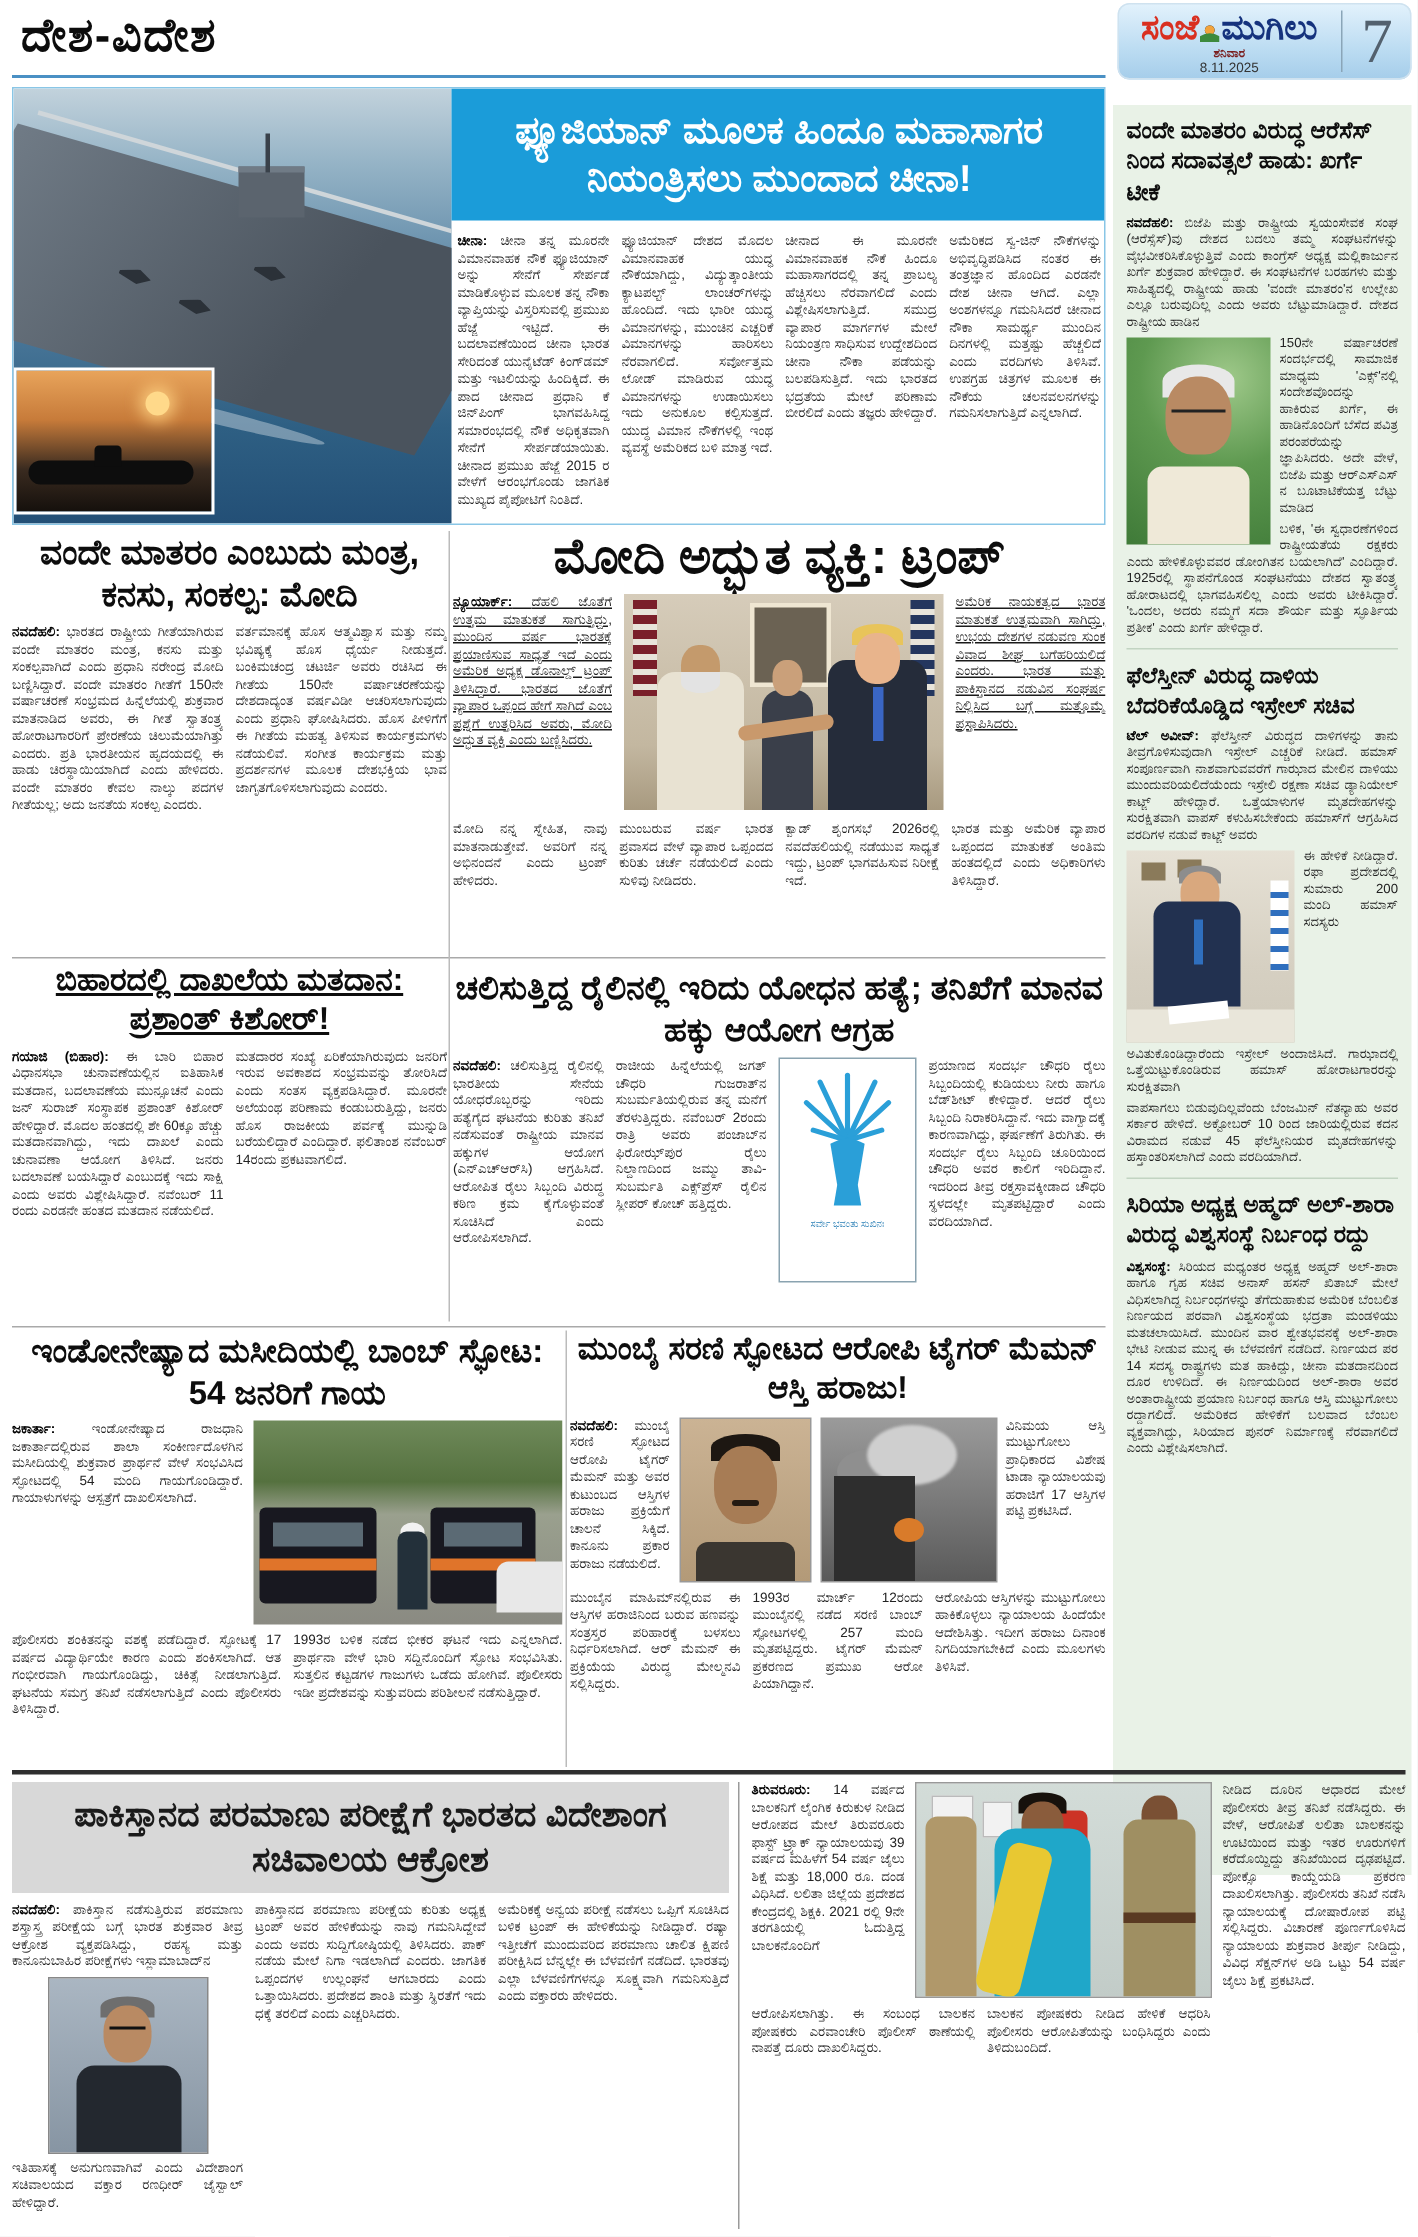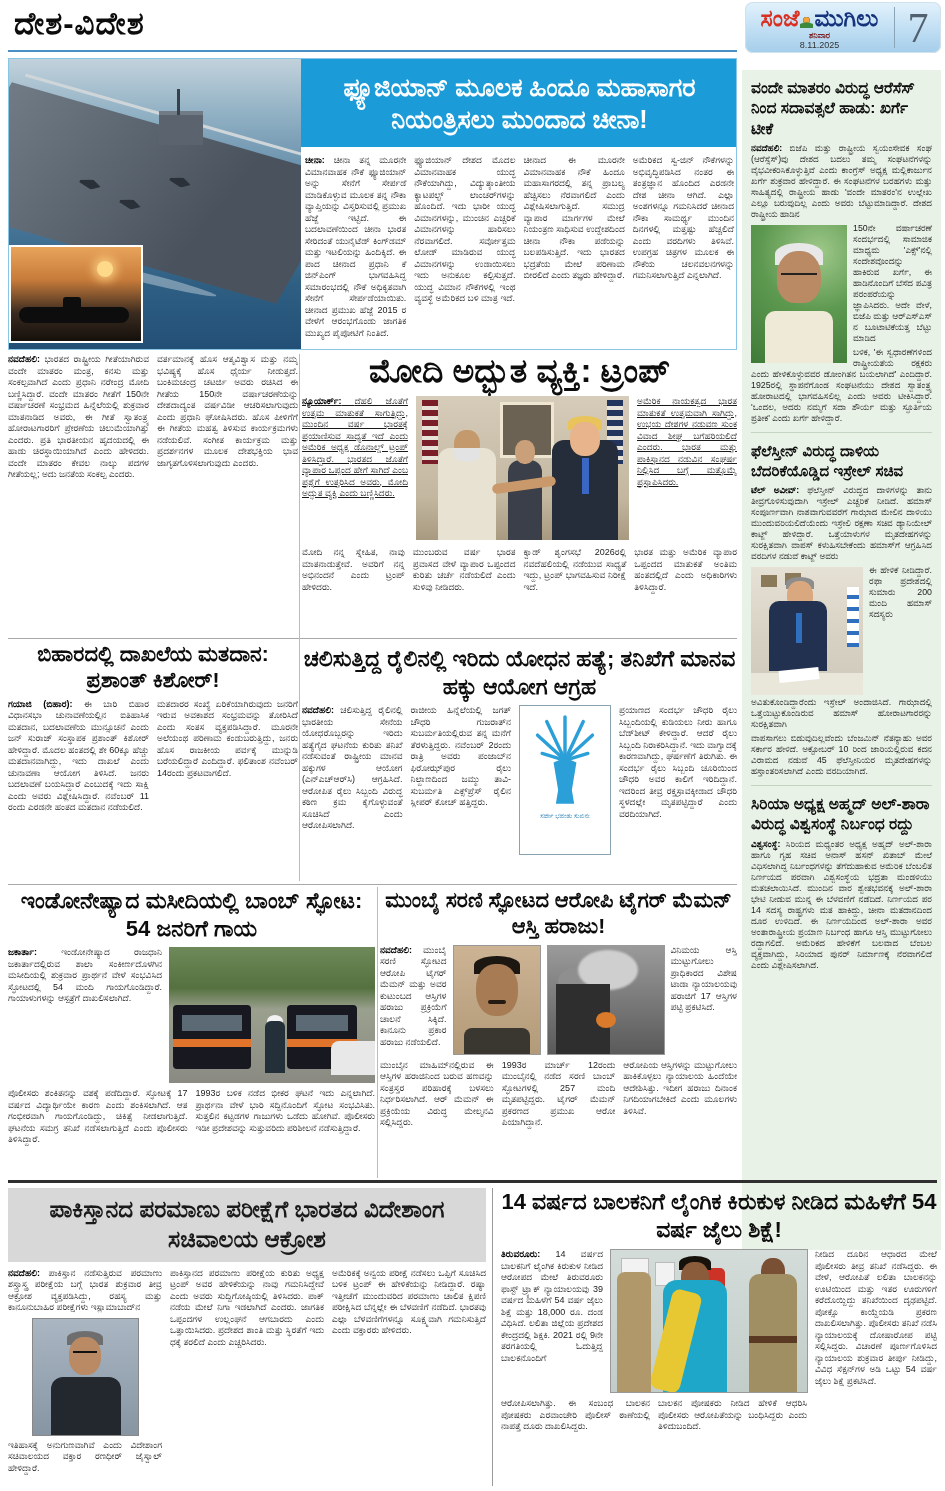--- a/index.html
+++ b/index.html
@@ -74,21 +74,21 @@
   .is-hair{position:absolute;left:35px;top:10px;width:28px;height:12px;background:#8d8d8d;border-radius:50% 50% 0 0;}
   .is-tie{position:absolute;left:45px;top:46px;width:6px;height:30px;background:#2f6fbe;}
   .is-desk{position:absolute;left:0;bottom:0;width:112px;height:22px;background:#e9e6da;}
   .is-paper{position:absolute;left:28px;bottom:14px;width:40px;height:12px;background:#ffffff;transform:rotate(-6deg);}
   .is-flagstripe{position:absolute;right:4px;top:20px;width:12px;height:60px;background:repeating-linear-gradient(180deg,#ffffff 0 8px,#2f6fbe 8px 12px);}
 
   
   .vande-article{left:8px;top:354px;width:290px;height:282px;}
   .vande-h{font-size:23px;line-height:1.22;margin-bottom:6px;}
   .bihar-article{left:8px;top:641px;width:290px;height:240px;}
-  .bihar-h{font-size:21px;line-height:1.25;margin-bottom:5px;}
+  .bihar-h{font-size:21px;line-height:1.25;margin-bottom:5px;text-decoration:underline;}
 
   
   .trump-article{left:302px;top:352px;width:435px;height:285px;}
   .trump-h{font-size:33px;margin-bottom:5px;}
   .trump-row{display:flex;gap:8px;height:146px;text-decoration:underline;}
   .trump-colA{width:106px;}
   .trump-colB{width:100px;}
   .trump-photo{width:213px;height:144px;flex:none;position:relative;overflow:hidden;
      background:linear-gradient(180deg,#d6ccba 0%,#c3b7a0 70%,#a89a80 100%);}
   .tp-window{position:absolute;left:84px;top:6px;width:48px;height:50px;background:#6b6253;border:3px solid #efe6d2;}
@@ -251,20 +251,21 @@
       <p class="rail-p">ವಾಪಸಾಗಲು ಬಿಡುವುದಿಲ್ಲವೆಂದು ಬೆಂಜಮಿನ್ ನೆತನ್ಯಾಹು ಅವರ ಸರ್ಕಾರ ಹೇಳಿದೆ. ಅಕ್ಟೋಬರ್ 10 ರಿಂದ ಜಾರಿಯಲ್ಲಿರುವ ಕದನ ವಿರಾಮದ ನಡುವೆ 45 ಫೆಲೆಸ್ತೀನಿಯರ ಮೃತದೇಹಗಳನ್ನು ಹಸ್ತಾಂತರಿಸಲಾಗಿದೆ ಎಂದು ವರದಿಯಾಗಿದೆ.</p>
     </div>
     <div class="rail-divider"></div>
     <div>
       <p class="rail-h">ಸಿರಿಯಾ ಅಧ್ಯಕ್ಷ ಅಹ್ಮದ್ ಅಲ್-ಶಾರಾ ವಿರುದ್ಧ ವಿಶ್ವಸಂಸ್ಥೆ ನಿರ್ಬಂಧ ರದ್ದು</p>
       <p class="rail-p"><span class="dateline">ವಿಶ್ವಸಂಸ್ಥೆ:</span> <span>ಸಿರಿಯದ ಮಧ್ಯಂತರ ಅಧ್ಯಕ್ಷ ಅಹ್ಮದ್ ಅಲ್-ಶಾರಾ ಹಾಗೂ ಗೃಹ ಸಚಿವ ಅನಾಸ್ ಹಸನ್ ಖಿತಾಬ್ ಮೇಲೆ ವಿಧಿಸಲಾಗಿದ್ದ ನಿರ್ಬಂಧಗಳನ್ನು ತೆಗೆದುಹಾಕುವ ಅಮೆರಿಕ ಬೆಂಬಲಿತ ನಿರ್ಣಯದ ಪರವಾಗಿ ವಿಶ್ವಸಂಸ್ಥೆಯ ಭದ್ರತಾ ಮಂಡಳಿಯು ಮತಚಲಾಯಿಸಿದೆ. ಮುಂದಿನ ವಾರ ಶ್ವೇತಭವನಕ್ಕೆ ಅಲ್-ಶಾರಾ ಭೇಟಿ ನೀಡುವ ಮುನ್ನ ಈ ಬೆಳವಣಿಗೆ ನಡೆದಿದೆ. ನಿರ್ಣಯದ ಪರ 14 ಸದಸ್ಯ ರಾಷ್ಟ್ರಗಳು ಮತ ಹಾಕಿದ್ದು, ಚೀನಾ ಮತದಾನದಿಂದ ದೂರ ಉಳಿದಿದೆ. ಈ ನಿರ್ಣಯದಿಂದ ಅಲ್-ಶಾರಾ ಅವರ ಅಂತಾರಾಷ್ಟ್ರೀಯ ಪ್ರಯಾಣ ನಿರ್ಬಂಧ ಹಾಗೂ ಆಸ್ತಿ ಮುಟ್ಟುಗೋಲು ರದ್ದಾಗಲಿದೆ. ಅಮೆರಿಕದ ಹೇಳಿಕೆಗೆ ಬಲವಾದ ಬೆಂಬಲ ವ್ಯಕ್ತವಾಗಿದ್ದು, ಸಿರಿಯಾದ ಪುನರ್ ನಿರ್ಮಾಣಕ್ಕೆ ನೆರವಾಗಲಿದೆ ಎಂದು ವಿಶ್ಲೇಷಿಸಲಾಗಿದೆ.</span></p>
     </div>
   </div>
 
   <div class="article vande-article">
+    <div class="h-c vande-h">ವಂದೇ ಮಾತರಂ ಎಂಬುದು ಮಂತ್ರ, ಕನಸು, ಸಂಕಲ್ಪ: ಮೋದಿ</div>
     <div class="cols">
       <div class="col"><span class="dateline">ನವದೆಹಲಿ:</span> <span>ಭಾರತದ ರಾಷ್ಟ್ರೀಯ ಗೀತೆಯಾಗಿರುವ ವಂದೇ ಮಾತರಂ ಮಂತ್ರ, ಕನಸು ಮತ್ತು ಸಂಕಲ್ಪವಾಗಿದೆ ಎಂದು ಪ್ರಧಾನಿ ನರೇಂದ್ರ ಮೋದಿ ಬಣ್ಣಿಸಿದ್ದಾರೆ. ವಂದೇ ಮಾತರಂ ಗೀತೆಗೆ 150ನೇ ವರ್ಷಾಚರಣೆ ಸಂಭ್ರಮದ ಹಿನ್ನೆಲೆಯಲ್ಲಿ ಶುಕ್ರವಾರ ಮಾತನಾಡಿದ ಅವರು, ಈ ಗೀತೆ ಸ್ವಾತಂತ್ರ್ಯ ಹೋರಾಟಗಾರರಿಗೆ ಪ್ರೇರಣೆಯ ಚಿಲುಮೆಯಾಗಿತ್ತು ಎಂದರು. ಪ್ರತಿ ಭಾರತೀಯನ ಹೃದಯದಲ್ಲಿ ಈ ಹಾಡು ಚಿರಸ್ಥಾಯಿಯಾಗಿದೆ ಎಂದು ಹೇಳಿದರು. ವಂದೇ ಮಾತರಂ ಕೇವಲ ನಾಲ್ಕು ಪದಗಳ ಗೀತೆಯಲ್ಲ; ಅದು ಜನತೆಯ ಸಂಕಲ್ಪ ಎಂದರು.</span></div>
       <div class="col">ವರ್ತಮಾನಕ್ಕೆ ಹೊಸ ಆತ್ಮವಿಶ್ವಾಸ ಮತ್ತು ನಮ್ಮ ಭವಿಷ್ಯಕ್ಕೆ ಹೊಸ ಧೈರ್ಯ ನೀಡುತ್ತದೆ. ಬಂಕಿಮಚಂದ್ರ ಚಟರ್ಜಿ ಅವರು ರಚಿಸಿದ ಈ ಗೀತೆಯ 150ನೇ ವರ್ಷಾಚರಣೆಯನ್ನು ದೇಶದಾದ್ಯಂತ ವರ್ಷವಿಡೀ ಆಚರಿಸಲಾಗುವುದು ಎಂದು ಪ್ರಧಾನಿ ಘೋಷಿಸಿದರು. ಹೊಸ ಪೀಳಿಗೆಗೆ ಈ ಗೀತೆಯ ಮಹತ್ವ ತಿಳಿಸುವ ಕಾರ್ಯಕ್ರಮಗಳು ನಡೆಯಲಿವೆ. ಸಂಗೀತ ಕಾರ್ಯಕ್ರಮ ಮತ್ತು ಪ್ರದರ್ಶನಗಳ ಮೂಲಕ ದೇಶಭಕ್ತಿಯ ಭಾವ ಜಾಗೃತಗೊಳಿಸಲಾಗುವುದು ಎಂದರು.</div>
     </div>
   </div>
 
   <div class="article trump-article">
     <div class="h-c trump-h">ಮೋದಿ ಅದ್ಭುತ ವ್ಯಕ್ತಿ: ಟ್ರಂಪ್</div>
     <div class="trump-row">
       <div class="col trump-colA" style="flex:none;"><span class="dateline">ನ್ಯೂಯಾರ್ಕ್:</span> <span>ದೆಹಲಿ ಜೊತೆಗೆ ಉತ್ತಮ ಮಾತುಕತೆ ಸಾಗುತ್ತಿದ್ದು, ಮುಂದಿನ ವರ್ಷ ಭಾರತಕ್ಕೆ ಪ್ರಯಾಣಿಸುವ ಸಾಧ್ಯತೆ ಇದೆ ಎಂದು ಅಮೆರಿಕ ಅಧ್ಯಕ್ಷ ಡೊನಾಲ್ಡ್ ಟ್ರಂಪ್ ತಿಳಿಸಿದ್ದಾರೆ. ಭಾರತದ ಜೊತೆಗೆ ವ್ಯಾಪಾರ ಒಪ್ಪಂದ ಹೇಗೆ ಸಾಗಿದೆ ಎಂಬ ಪ್ರಶ್ನೆಗೆ ಉತ್ತರಿಸಿದ ಅವರು, ಮೋದಿ ಅದ್ಭುತ ವ್ಯಕ್ತಿ ಎಂದು ಬಣ್ಣಿಸಿದರು.</span></div>
@@ -396,21 +397,20 @@
             <div class="mea-fig"></div>
         </div>
         <span>ಇತಿಹಾಸಕ್ಕೆ ಅನುಗುಣವಾಗಿವೆ ಎಂದು ವಿದೇಶಾಂಗ ಸಚಿವಾಲಯದ ವಕ್ತಾರ ರಣಧೀರ್ ಜೈಸ್ವಾಲ್ ಹೇಳಿದ್ದಾರೆ.</span>
       </div>
       <div class="col">ಪಾಕಿಸ್ತಾನದ ಪರಮಾಣು ಪರೀಕ್ಷೆಯ ಕುರಿತು ಅಧ್ಯಕ್ಷ ಟ್ರಂಪ್ ಅವರ ಹೇಳಿಕೆಯನ್ನು ನಾವು ಗಮನಿಸಿದ್ದೇವೆ ಎಂದು ಅವರು ಸುದ್ದಿಗೋಷ್ಠಿಯಲ್ಲಿ ತಿಳಿಸಿದರು. ಪಾಕ್ ನಡೆಯ ಮೇಲೆ ನಿಗಾ ಇಡಲಾಗಿದೆ ಎಂದರು. ಜಾಗತಿಕ ಒಪ್ಪಂದಗಳ ಉಲ್ಲಂಘನೆ ಆಗಬಾರದು ಎಂದು ಒತ್ತಾಯಿಸಿದರು. ಪ್ರದೇಶದ ಶಾಂತಿ ಮತ್ತು ಸ್ಥಿರತೆಗೆ ಇದು ಧಕ್ಕೆ ತರಲಿದೆ ಎಂದು ಎಚ್ಚರಿಸಿದರು.</div>
       <div class="col">ಅಮೆರಿಕಕ್ಕೆ ಅನ್ವಯ ಪರೀಕ್ಷೆ ನಡೆಸಲು ಒಪ್ಪಿಗೆ ಸೂಚಿಸಿದ ಬಳಿಕ ಟ್ರಂಪ್ ಈ ಹೇಳಿಕೆಯನ್ನು ನೀಡಿದ್ದಾರೆ. ರಷ್ಯಾ ಇತ್ತೀಚೆಗೆ ಮುಂದುವರಿದ ಪರಮಾಣು ಚಾಲಿತ ಕ್ಷಿಪಣಿ ಪರೀಕ್ಷಿಸಿದ ಬೆನ್ನಲ್ಲೇ ಈ ಬೆಳವಣಿಗೆ ನಡೆದಿದೆ. ಭಾರತವು ಎಲ್ಲಾ ಬೆಳವಣಿಗೆಗಳನ್ನೂ ಸೂಕ್ಷ್ಮವಾಗಿ ಗಮನಿಸುತ್ತಿದೆ ಎಂದು ವಕ್ತಾರರು ಹೇಳಿದರು.</div>
     </div>
   </div>
 
   <div class="article jail-article">
-    <div class="h-c jail-h">14 ವರ್ಷದ ಬಾಲಕನಿಗೆ ಲೈಂಗಿಕ ಕಿರುಕುಳ ನೀಡಿದ ಮಹಿಳೆಗೆ 54 ವರ್ಷ ಜೈಲು ಶಿಕ್ಷೆ!</div>
     <div class="jail-row">
       <div class="col jail-c1" style="flex:none;"><span class="dateline">ತಿರುವರೂರು:</span> <span>14 ವರ್ಷದ ಬಾಲಕನಿಗೆ ಲೈಂಗಿಕ ಕಿರುಕುಳ ನೀಡಿದ ಆರೋಪದ ಮೇಲೆ ತಿರುವರೂರು ಫಾಸ್ಟ್ ಟ್ರ್ಯಾಕ್ ನ್ಯಾಯಾಲಯವು 39 ವರ್ಷದ ಮಹಿಳೆಗೆ 54 ವರ್ಷ ಜೈಲು ಶಿಕ್ಷೆ ಮತ್ತು 18,000 ರೂ. ದಂಡ ವಿಧಿಸಿದೆ. ಲಲಿತಾ ಜಿಲ್ಲೆಯ ಪ್ರದೇಶದ ಕೇಂದ್ರದಲ್ಲಿ ಶಿಕ್ಷಕಿ. 2021 ರಲ್ಲಿ 9ನೇ ತರಗತಿಯಲ್ಲಿ ಓದುತ್ತಿದ್ದ ಬಾಲಕನೊಂದಿಗೆ</span></div>
       <div class="jail-photo">
         <div class="jp-poster" style="left:10px;top:8px;width:26px;height:34px;"></div>
         <div class="jp-poster" style="left:44px;top:12px;width:18px;height:22px;"></div>
         <div class="jp-cyl"></div>
         <div class="jp-left"></div>
         <div class="jp-whair"></div>
           <div class="jp-whead"></div>
         <div class="jp-woman"></div>

